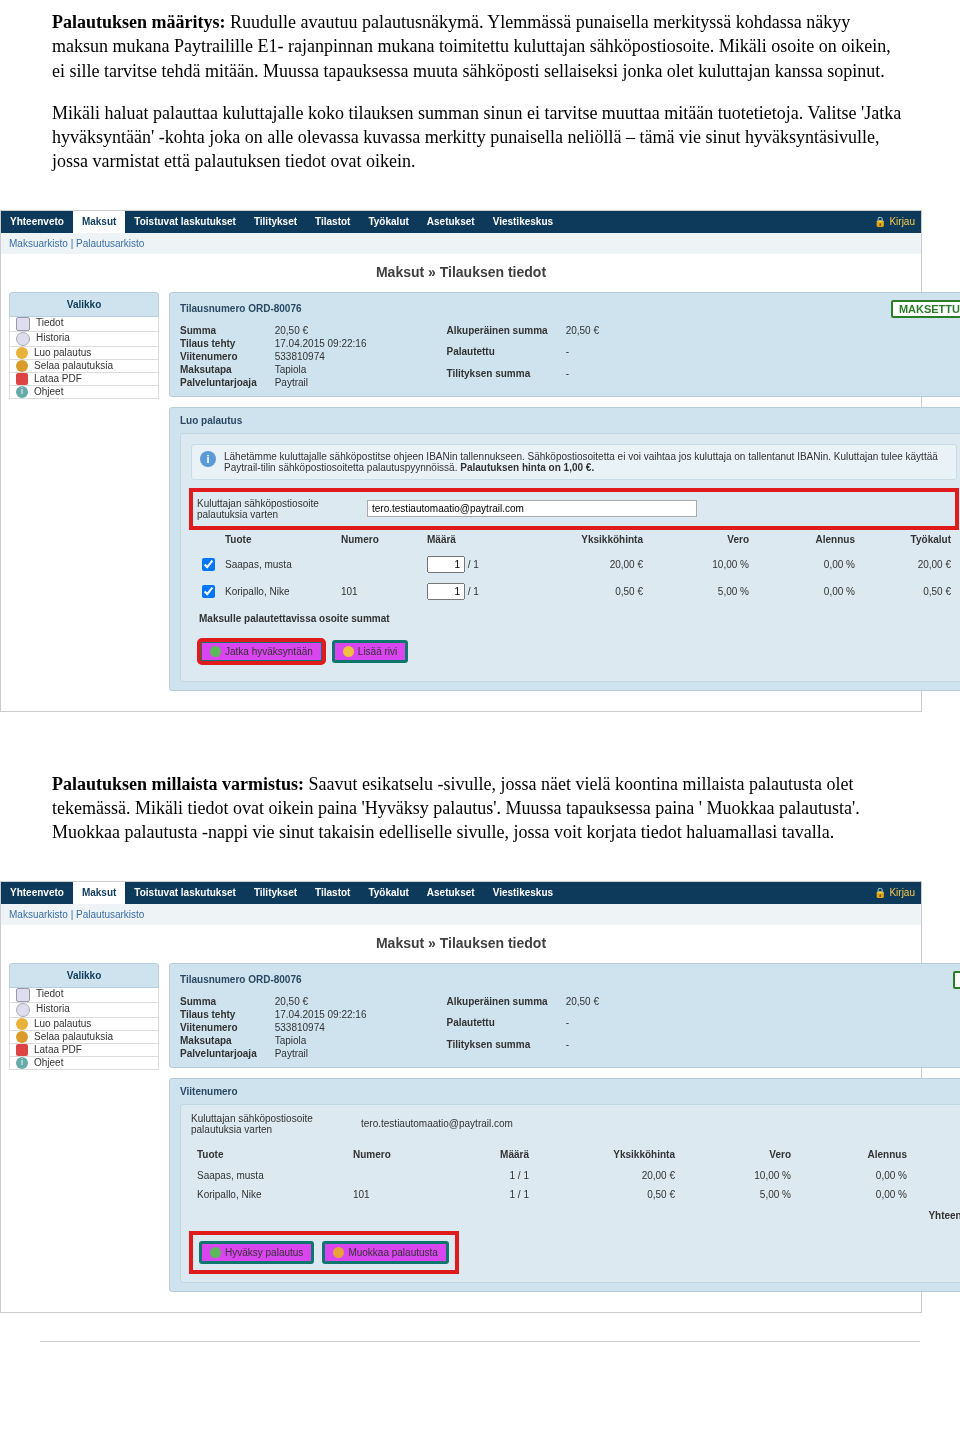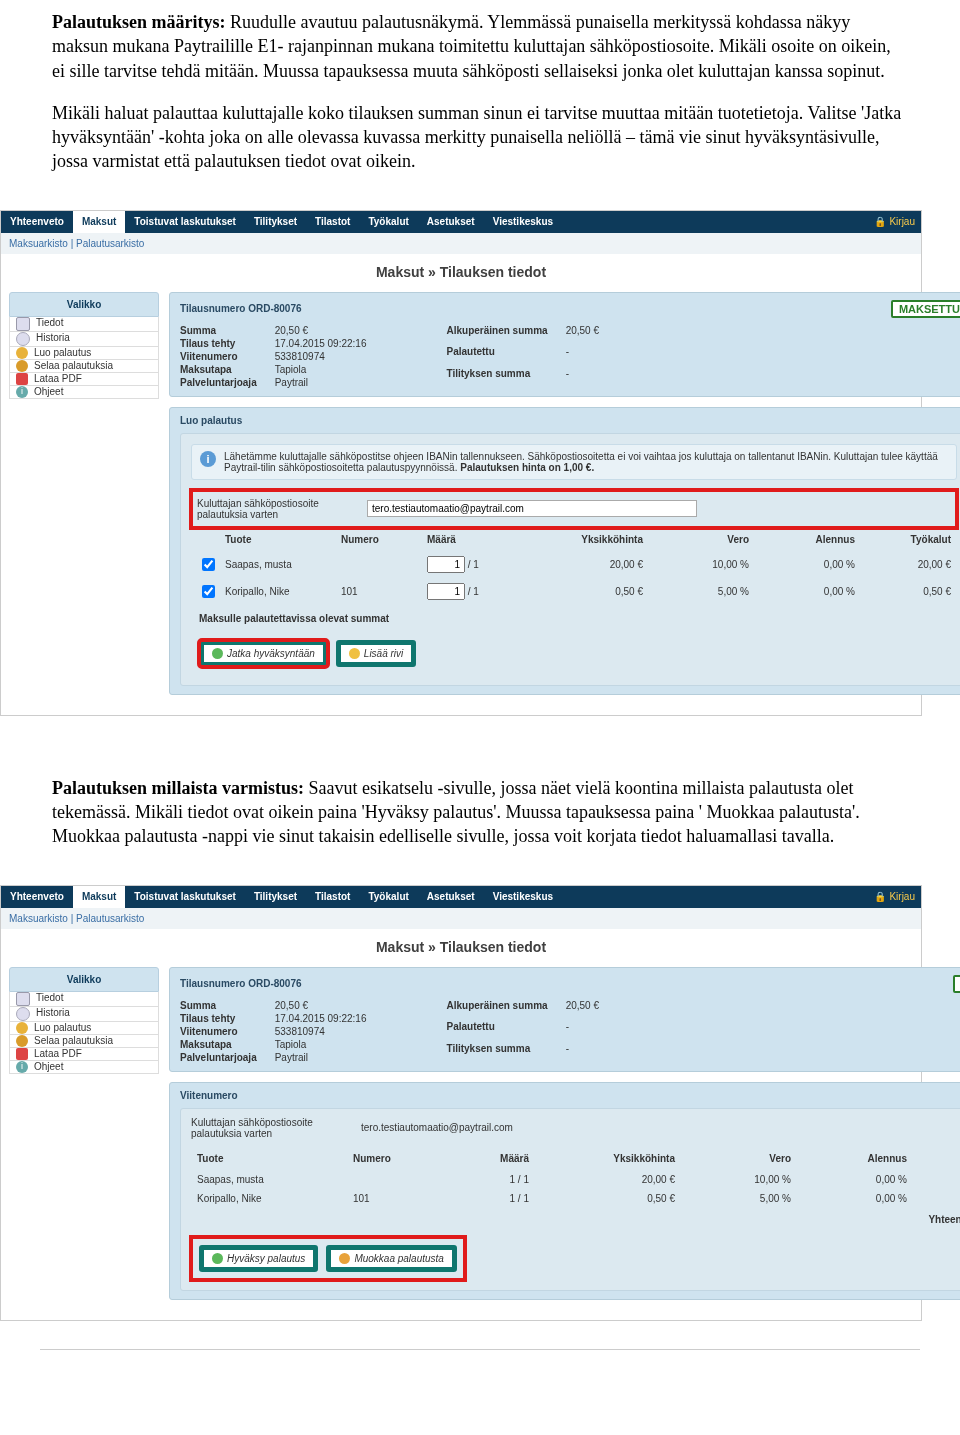--- a/index.html
+++ b/index.html
@@ -185,26 +185,25 @@
 .producthead.sp, .productrow.sp {
   grid-template-columns: 150px 80px 90px 140px 110px 110px 100px;
 }
 .sumbox { font-weight: bold; padding: 8px; }
 .sumbox ul { margin: 4px 0 4px 18px; padding: 0; }
 .btnrow { padding: 8px; display: flex; gap: 8px; }
 .btn {
   display: inline-flex;
   align-items: center;
   gap: 4px;
-  background: #ffffff;
-  border: 5px solid #0f766e;
+  background: #d946ef;
+  border: 3px solid #0f766e;
   border-radius: 3px;
   padding: 3px 8px;
   font-size: 10px;
-  font-style: italic;
 }
 .btn .bico { width:11px; height:11px; border-radius:50%; display:inline-block; }
 .bico.ok { background:#5bb85b; }
 .bico.add { background:#f0c040; }
 .bico.edit { background:#e8a23a; }
 .right { text-align: right; }
 .totline { text-align:right; padding: 6px 10px; font-weight:bold; }
 .lightpanel {
   background: #dce9f0;
   border: 1px solid #c2d6e2;
@@ -341,21 +340,21 @@
               <span>Koripallo, Nike</span>
               <span>101</span>
               <span><input type="text" value="1" style=""> <span>/ 1</span></span>
               <span class="right">0,50 €</span>
               <span class="right">5,00 %</span>
               <span class="right">0,00 %</span>
               <span class="right">0,50 €</span>
             </div>
 
             <div class="sumbox">
-              <span>Maksulle palautettavissa olevat summat</span>
+              <span>Maksulle palautettavissa osoite summat</span>
             </div>
 
             <div class="btnrow">
               <span class="btn red-box">
                 <span class="bico ok"></span>
                 <span>Jatka hyväksyntään</span>
               </span>
               <span class="btn">
                 <span class="bico add"></span>
                 <span>Lisää rivi</span>

